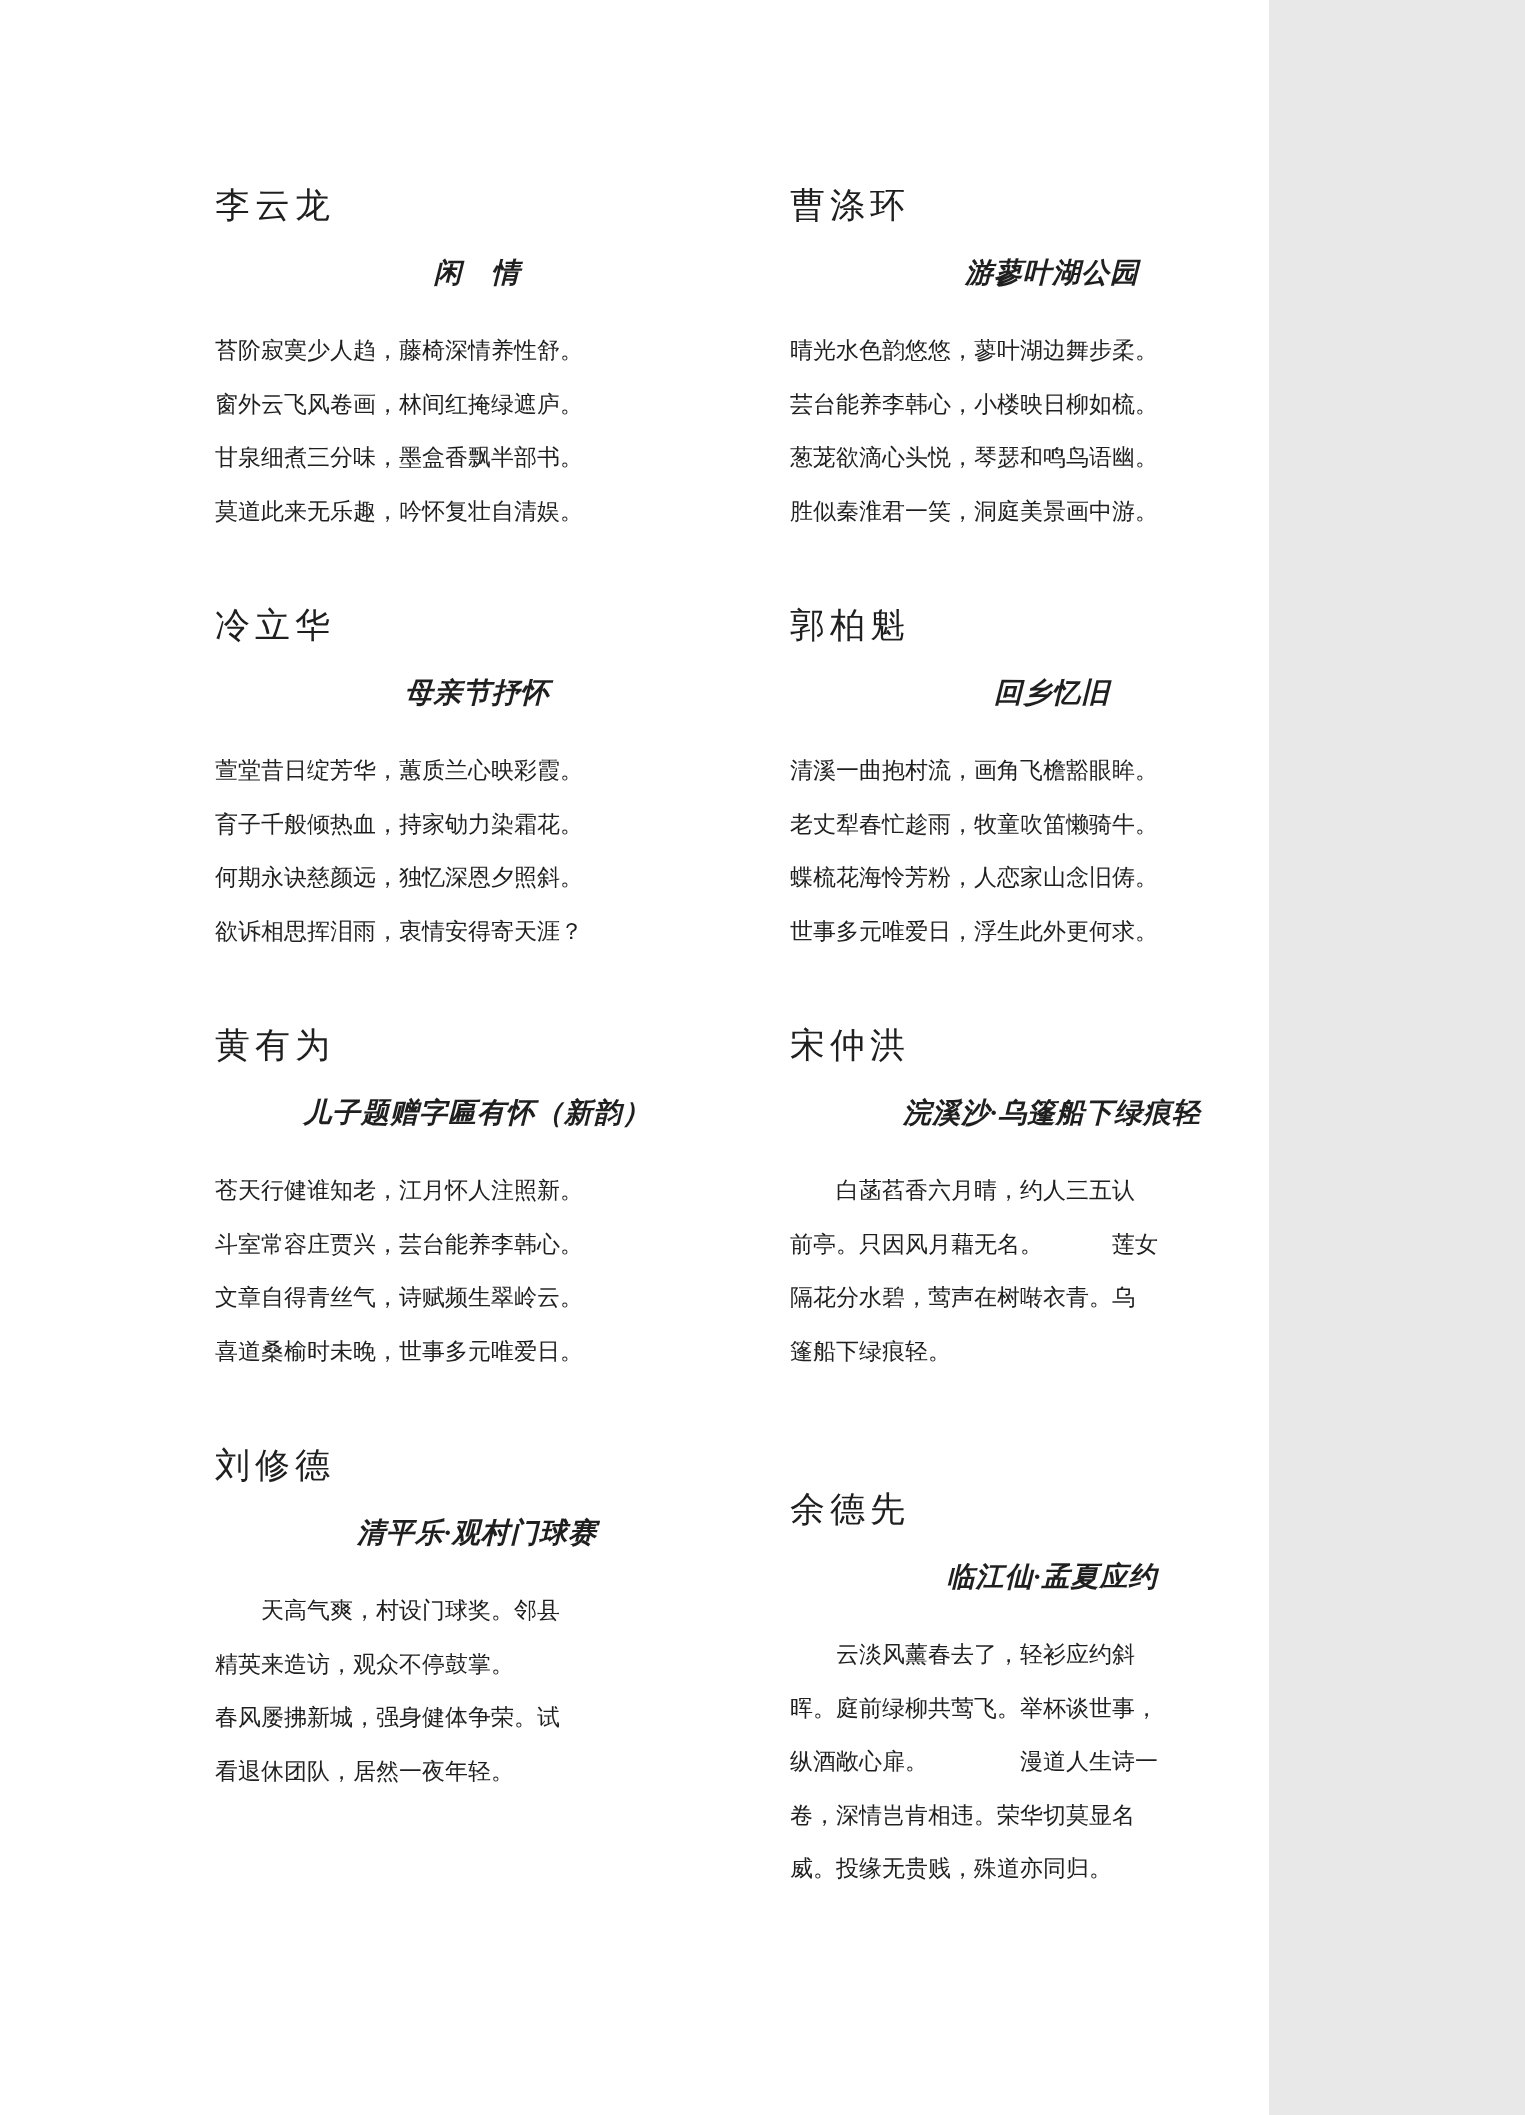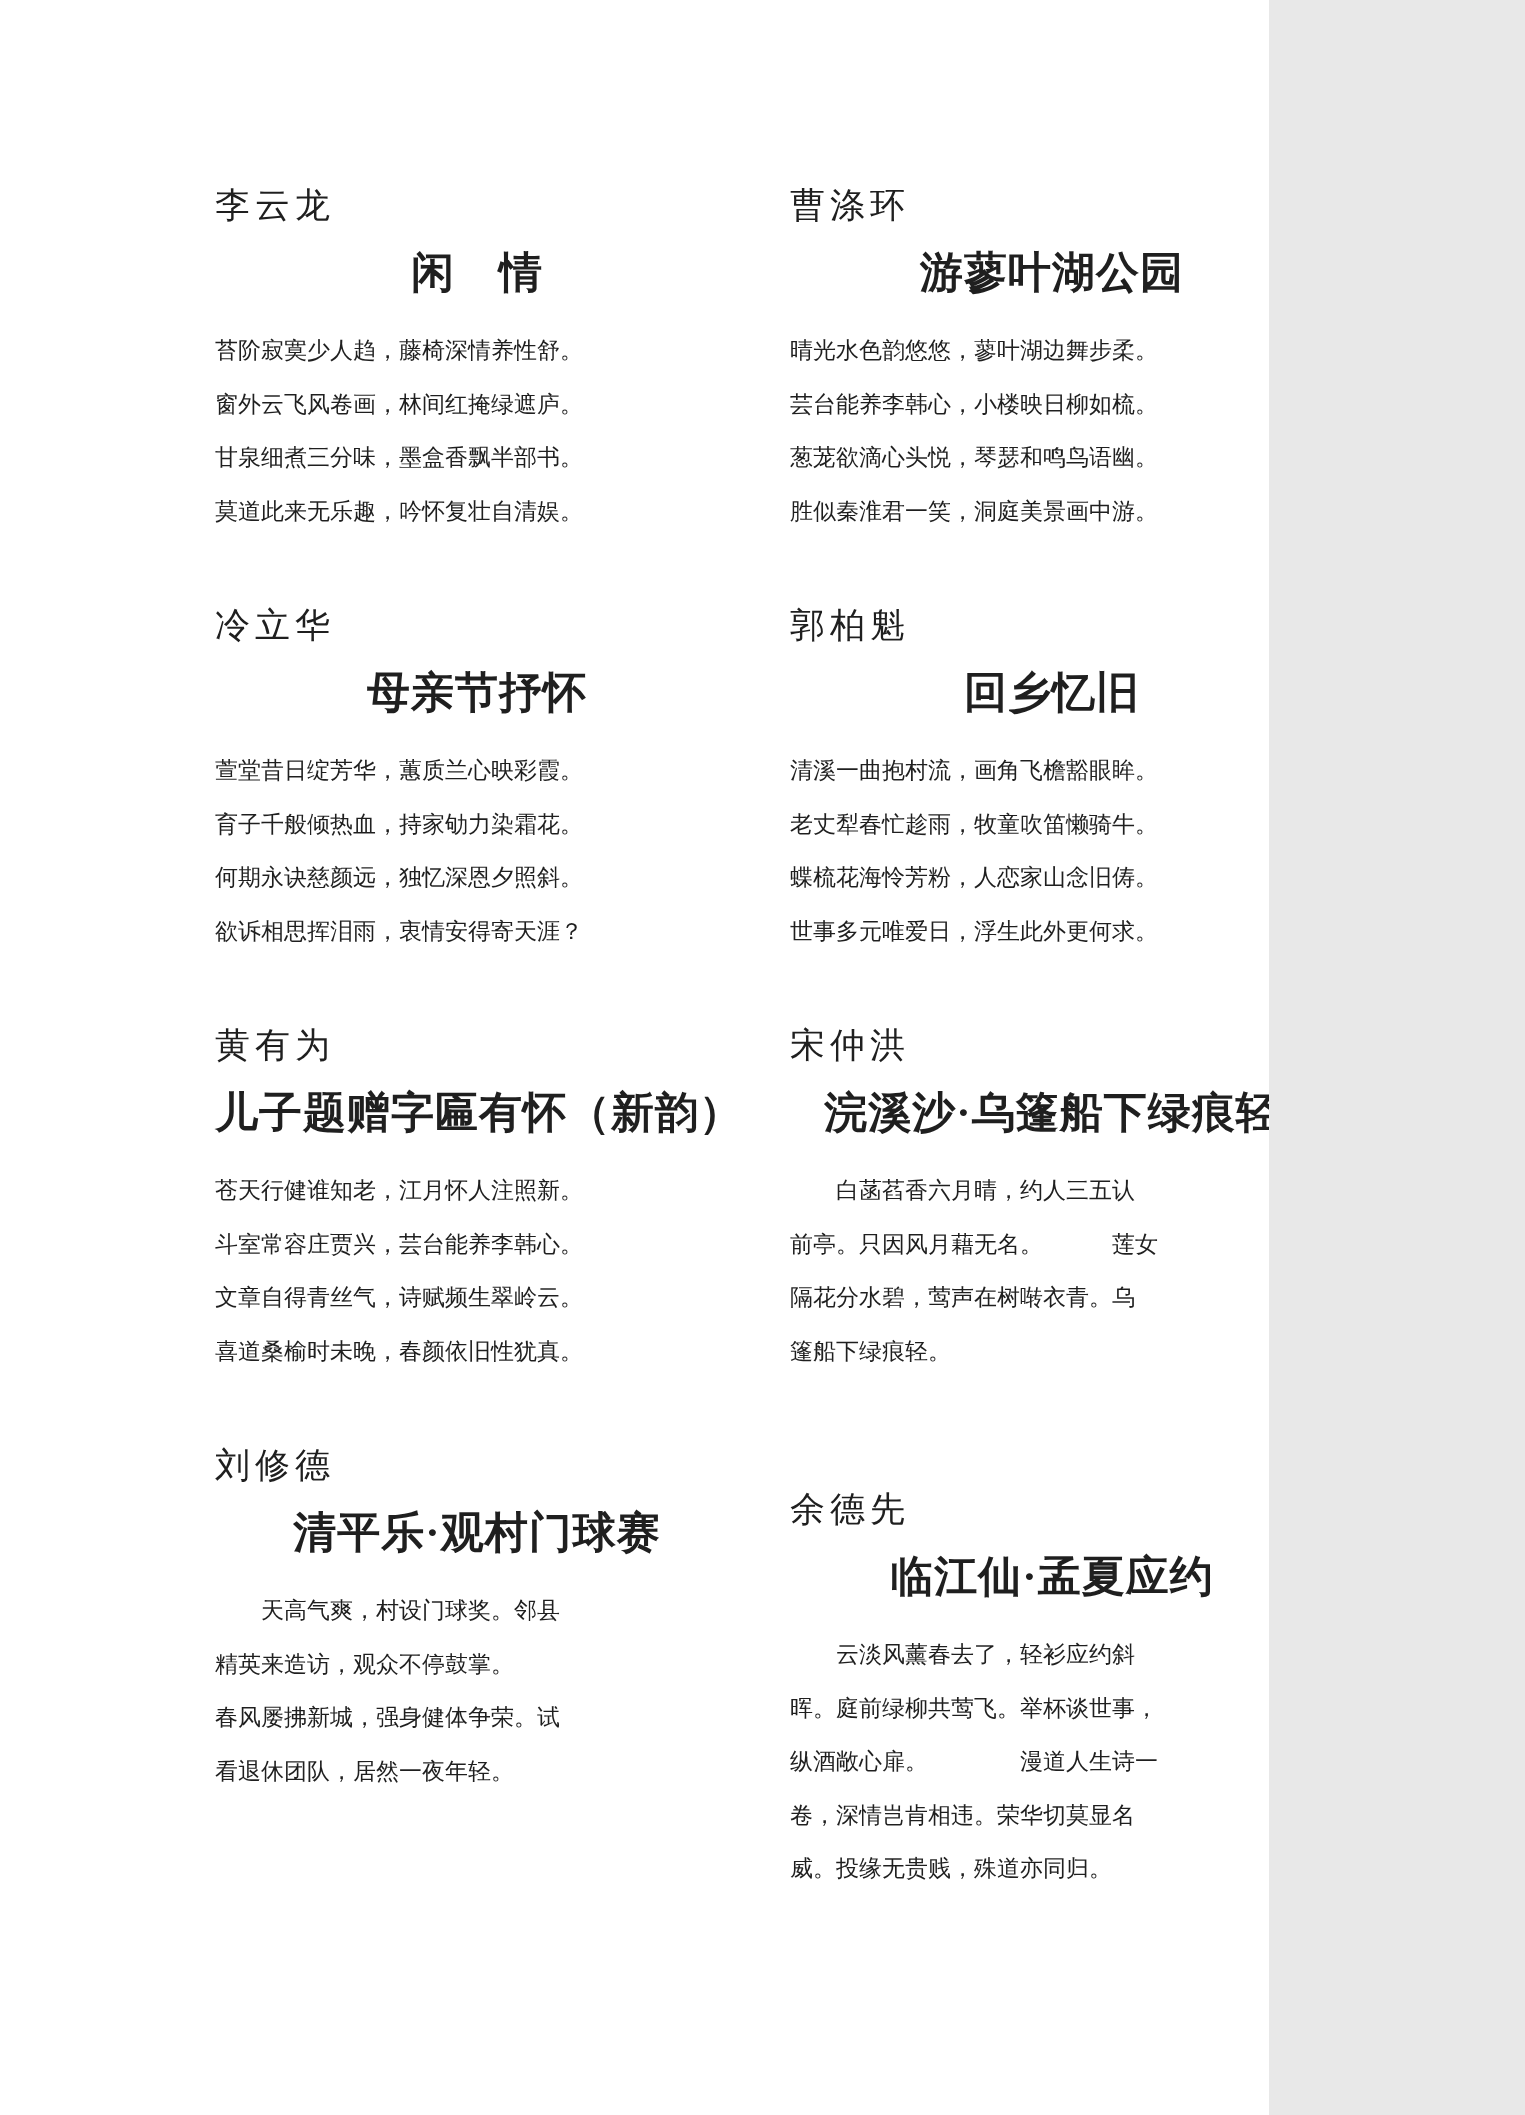--- a/index.html
+++ b/index.html
@@ -30,26 +30,27 @@
   .pb-r3 { left: 790px; top: 1442px; margin-top: 44px; }
 
   .poem-author {
     font-size: 35px;
     line-height: 48px;
     letter-spacing: 5px;
     font-weight: 500;
   }
   .poem-title {
     margin-top: 14px;
-    font-size: 43px;
+    font-size: 28px;
     line-height: 58px;
     font-weight: bold;
     text-align: center;
     letter-spacing: 1px;
     white-space: nowrap;
+    font-style: italic;
   }
   .poem-verses {
     margin-top: 22px;
   }
   .verse-line {
     font-size: 23px;
     line-height: 53.5px;
     white-space: pre;
     letter-spacing: 0;
   }
@@ -160,21 +161,21 @@
       </div>
   </div>
 
   <div class="poem-block pb-l2">
     <div class="poem-author">黄有为</div>
     <div class="poem-title">儿子题赠字匾有怀（新韵）</div>
     <div class="poem-verses">
         <div class="verse-line">苍天行健谁知老，江月怀人注照新。</div>
         <div class="verse-line">斗室常容庄贾兴，芸台能养李韩心。</div>
         <div class="verse-line">文章自得青丝气，诗赋频生翠岭云。</div>
-        <div class="verse-line">喜道桑榆时未晚，春颜依旧性犹真。</div>
+        <div class="verse-line">喜道桑榆时未晚，世事多元唯爱日。</div>
       </div>
   </div>
 
   <div class="poem-block pb-r2">
     <div class="poem-author">宋仲洪</div>
     <div class="poem-title">浣溪沙·乌篷船下绿痕轻</div>
     <div class="poem-verses">
         <div class="verse-line">　　白菡萏香六月晴，约人三五认</div>
         <div class="verse-line">前亭。只因风月藉无名。　　　莲女</div>
         <div class="verse-line">隔花分水碧，莺声在树啭衣青。乌</div>

